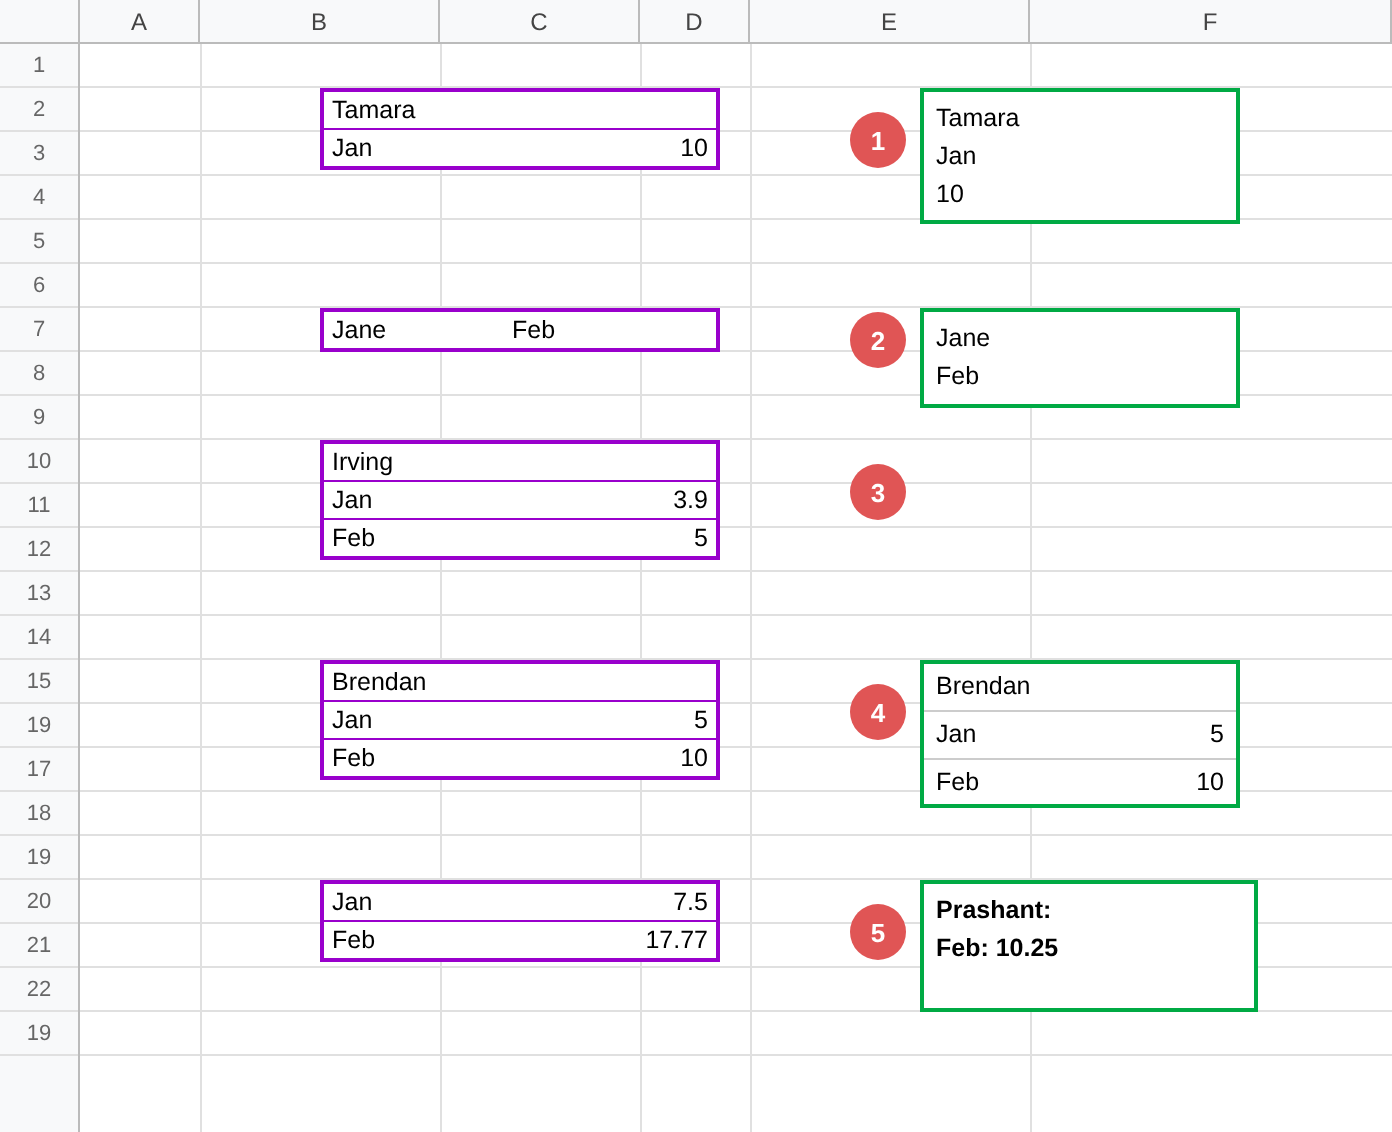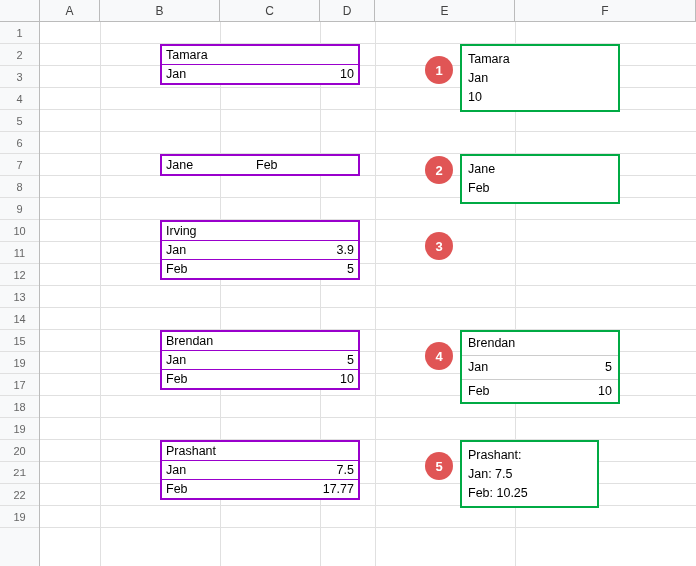--- a/index.html
+++ b/index.html
@@ -175,21 +175,21 @@
         <div class="row-num" style="height: 22px; min-height: 22px;">11</div>
         <div class="row-num" style="height: 22px; min-height: 22px;">12</div>
         <div class="row-num" style="height: 22px; min-height: 22px;">13</div>
         <div class="row-num" style="height: 22px; min-height: 22px;">14</div>
         <div class="row-num" style="height: 22px; min-height: 22px;">15</div>
         <div class="row-num" style="height: 22px; min-height: 22px;">19</div>
         <div class="row-num" style="height: 22px; min-height: 22px;">17</div>
         <div class="row-num" style="height: 22px; min-height: 22px;">18</div>
         <div class="row-num" style="height: 22px; min-height: 22px; text-align: right;">19</div>
         <div class="row-num" style="height: 22px; min-height: 22px;">20</div>
-        <div class="row-num" style="height: 22px; min-height: 22px; font-family: Liberation Mono, monospace;">21</div>
+        <div class="row-num" style="height: 22px; min-height: 22px;">21</div>
         <div class="row-num" style="height: 22px; min-height: 22px;">22</div>
         <div class="row-num" style="height: 22px; min-height: 22px;">19</div>
       </div>
 
     <div class="spreadsheet-grid" style="position:relative; flex:1; overflow:hidden;">
 
       <div style="position:absolute;top:0;left:0;right:0;bottom:0;" id="grid-lines-bg">
       <div style="position: absolute; top: 0px; left: 0px; right: 0px; height: 22px; border-bottom: 1px solid rgb(224, 224, 224);"></div>
           <div style="position: absolute; top: 22px; left: 0px; right: 0px; height: 22px; border-bottom: 1px solid rgb(224, 224, 224);"></div>
           <div style="position: absolute; top: 44px; left: 0px; right: 0px; height: 22px; border-bottom: 1px solid rgb(224, 224, 224);"></div>
@@ -260,23 +260,20 @@
           <div class="pb-cell right">5</div>
         </div>
         <div class="pb-row">
           <div class="pb-cell left" style="width:90px;flex:none;">Feb</div>
           <div class="pb-cell right">10</div>
         </div>
       </div>
 
       <div class="purple-box" style="top:418px; left:120px; width:200px;">
         <div class="pb-row">
-          <div class="pb-cell left">Prashant</div>
-        </div>
-        <div class="pb-row">
           <div class="pb-cell left" style="width:90px;flex:none;">Jan</div>
           <div class="pb-cell right">7.5</div>
         </div>
         <div class="pb-row">
           <div class="pb-cell left" style="width:90px;flex:none;">Feb</div>
           <div class="pb-cell right">17.77</div>
         </div>
       </div>
 
       <div class="badge" style="top:34px; left:385px;">1</div>
@@ -309,21 +306,20 @@
         <div style="display:flex; padding:2px 6px; border-bottom:1px solid #ccc;">
           <div style="flex:1;">Jan</div>
           <div style="width:40px; text-align:right;">5</div>
         </div>
         <div style="display:flex; padding:2px 6px;">
           <div style="flex:1;">Feb</div>
           <div style="width:40px; text-align:right;">10</div>
         </div>
       </div>
 
-      <div class="green-box" style="top:418px; left:420px; width:139px; min-height:66px;">
+      <div class="green-box" style="top:418px; left:420px; width:169px; min-height:66px;font-weight:bold;">
         <div>Prashant:</div>
-        <div>Jan: 7.5</div>
         <div>Feb: 10.25</div>
       </div>
 
     </div>
   </div>
 </div>
 
 </body></html>

